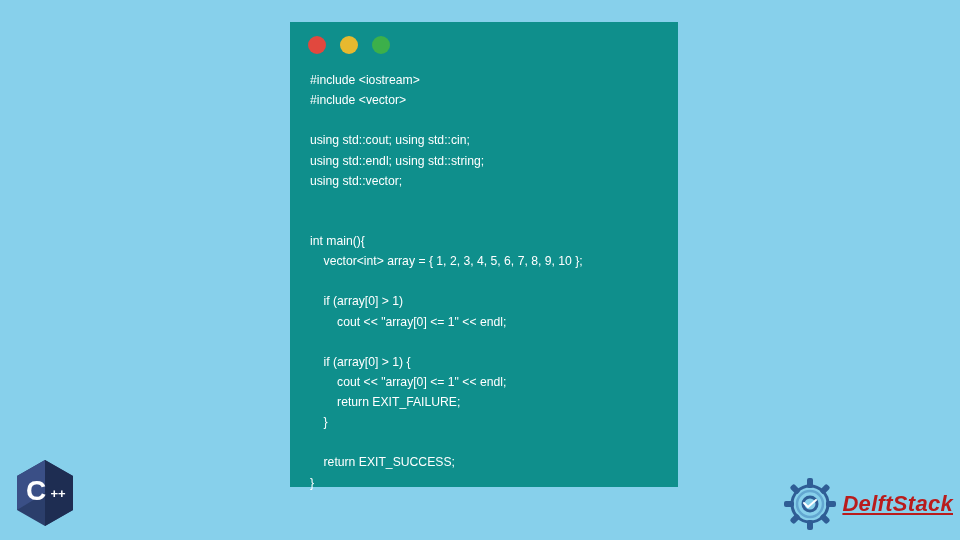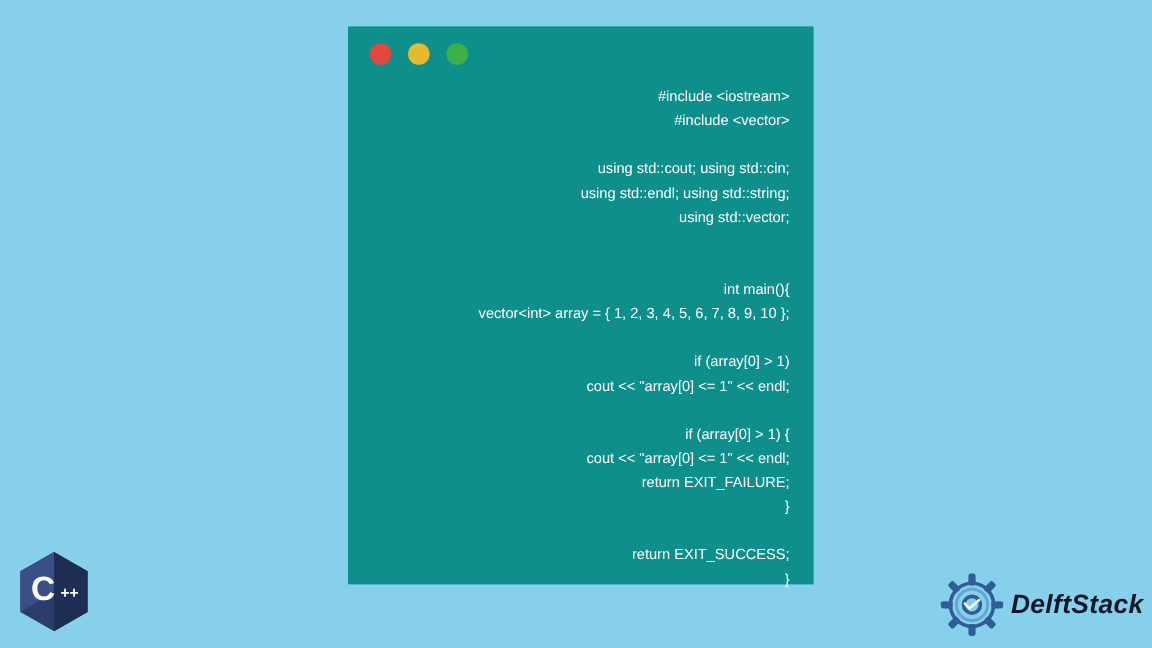--- a/index.html
+++ b/index.html
@@ -11,21 +11,20 @@
       font-family: -apple-system, BlinkMacSystemFont, "Segoe UI", Helvetica, Arial, sans-serif;
       overflow: hidden;
     }
     .code-window {
       position: absolute;
       left: 290px;
       top: 22px;
       width: 388px;
       height: 465px;
       background: #0f8f8c;
-      text-align: right;
     }
     .traffic-lights {
       display: flex;
       gap: 14px;
       padding: 14px 18px 10px 18px;
     }
     .dot {
       width: 18px;
       height: 18px;
       border-radius: 50%;
@@ -50,25 +49,26 @@
     }
     .delft-logo {
       position: absolute;
       right: 7px;
       bottom: 8px;
       display: flex;
       align-items: center;
       gap: 4px;
     }
     .delft-text {
-      color: #0f172a;
+      color: #b91c1c;
       font-size: 22px;
       font-weight: 600;
       font-style: italic;
       letter-spacing: 0.3px;
+      text-decoration: underline;
     }
   </style>
 </head>
 <body>
 
 <div class="code-window">
   <div class="traffic-lights">
     <div class="dot red"></div>
     <div class="dot yellow"></div>
     <div class="dot green"></div>

